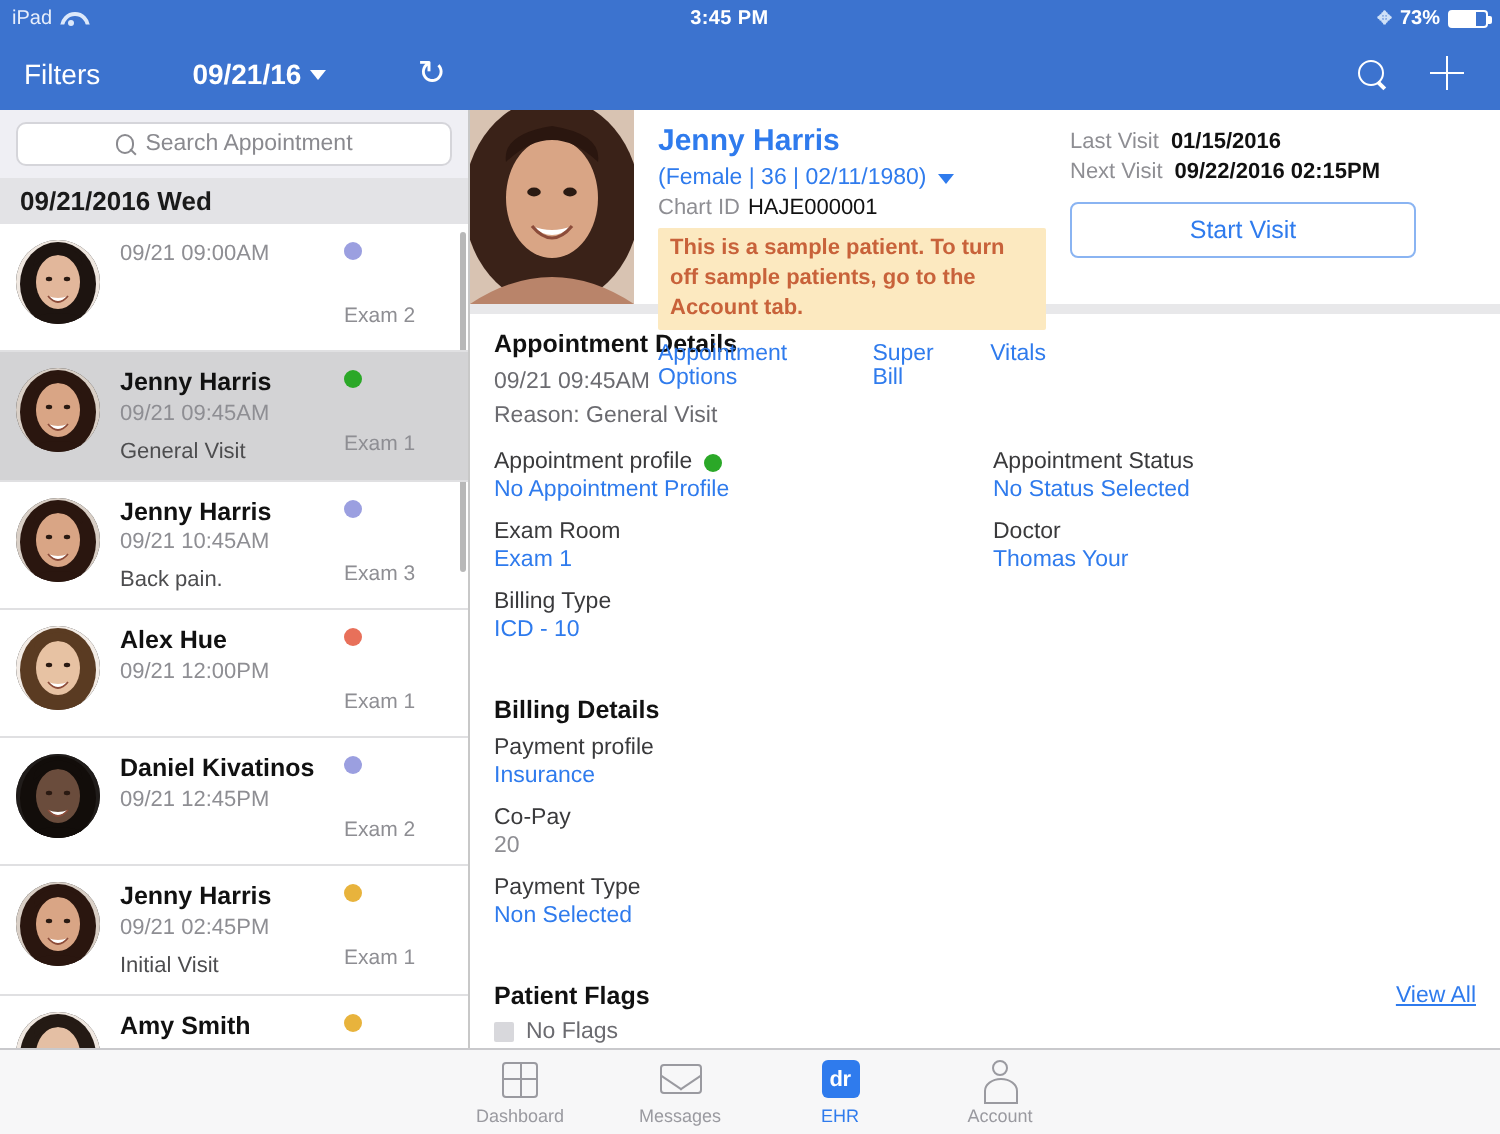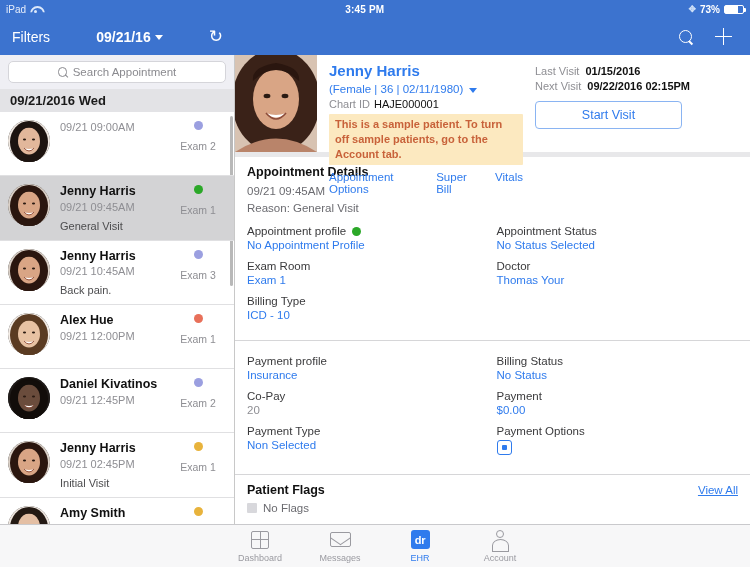--- a/index.html
+++ b/index.html
@@ -115,21 +115,21 @@
     margin-right: 10px; overflow: hidden; position: relative;
     background: #2b2b2b;
   }
   .avatar svg { display: block; width: 100%; height: 100%; }
   .appt-main { flex: 1; min-width: 0; }
   .appt-name { font-size: 12.5px; font-weight: bold; color: #111; line-height: 1.25; }
   .appt-time { font-size: 11px; color: #8e8e93; margin-top: 1px; }
   .appt-reason { font-size: 11px; color: #4d4d4f; margin-top: 7px; }
   .appt-right {
     width: 52px; flex: 0 0 52px; display: flex; flex-direction: column;
-    align-items: center; padding-top: 1px;
+    align-items: flex-start; padding-top: 1px; gap: 12px;
   }
   .status-dot { width: 9px; height: 9px; border-radius: 50%; }
   .exam-label { font-size: 10.5px; color: #8e8e93; margin-top: 10px; }
   .scroll-track {
     position: absolute; right: 1px; top: 0; width: 3px; height: 100%;
   }
   .scroll-thumb {
     position: absolute; right: 0; top: 4px; width: 3px; height: 170px;
     background: rgba(0,0,0,.28); border-radius: 2px;
   }
@@ -160,21 +160,21 @@
     max-width: 290px; border-radius: 1px;
   }
   .pt-links { display: flex; gap: 18px; margin-top: 6px; font-size: 11.5px; color: #2f7bed; }
   .pt-side { width: 215px; flex: 0 0 215px; padding: 10px 12px 0 0; }
   .visit-row { font-size: 11px; margin-bottom: 3px; display: flex; gap: 6px; }
   .visit-label { color: #8e8e93; }
   .visit-val { color: #111; font-weight: bold; }
   .start-visit {
     margin-top: 9px; border: 1px solid #8ab4f2; border-radius: 4px;
     color: #2f7bed; font-size: 12.5px; text-align: center; padding: 6px 0;
-    background: #fff; width: 147px;
+    background: #fff; width: 173px;
   }
 
   .gap { height: 5px; background: #E8E8EA; flex: 0 0 5px; }
   .hairline { height: 1px; background: #d6d6d8; }
 
   
   .section { background: #fff; padding: 8px 12px 10px 12px; }
   .section-title { font-size: 12.5px; font-weight: bold; color: #111; }
   .sub-lines { margin-top: 4px; }
   .sub-line { font-size: 11.5px; color: #6b6b70; line-height: 1.45; }
@@ -539,49 +539,34 @@
                 <div class="field-label">Doctor</div>
                 <div class="field-value">Thomas Your</div>
               </div>
             </div>
         </div>
       </div>
 
       <div class="hairline"></div>
 
       <div class="section">
+        <div class="section-title">Billing Details</div>
         <div class="grid2" style="margin-top:6px">
           <div class="col" id="bill-col-left">
               <div class="field">
                 <div class="field-label">Payment profile</div>
                 <div class="field-value">Insurance</div>
               </div>
               <div class="field">
                 <div class="field-label">Co-Pay</div>
                 <div class="field-value plain">20</div>
               </div>
               <div class="field">
                 <div class="field-label">Payment Type</div>
                 <div class="field-value">Non Selected</div>
-              </div>
-            </div>
-          <div class="col right" id="bill-col-right">
-              <div class="field">
-                <div class="field-label">Billing Status</div>
-                <div class="field-value">No Status</div>
-              </div>
-              <div class="field">
-                <div class="field-label">Payment</div>
-                <div class="field-value">$0.00</div>
-              </div>
-              <div class="field">
-                <div class="field-label">Payment Options</div>
-                <div class="sq-pay">
-                  <i></i>
-                </div>
               </div>
             </div>
         </div>
       </div>
 
       <div class="hairline"></div>
 
       <div class="section" style="flex:1">
         <div class="flags-head">
           <span class="section-title">Patient Flags</span>

